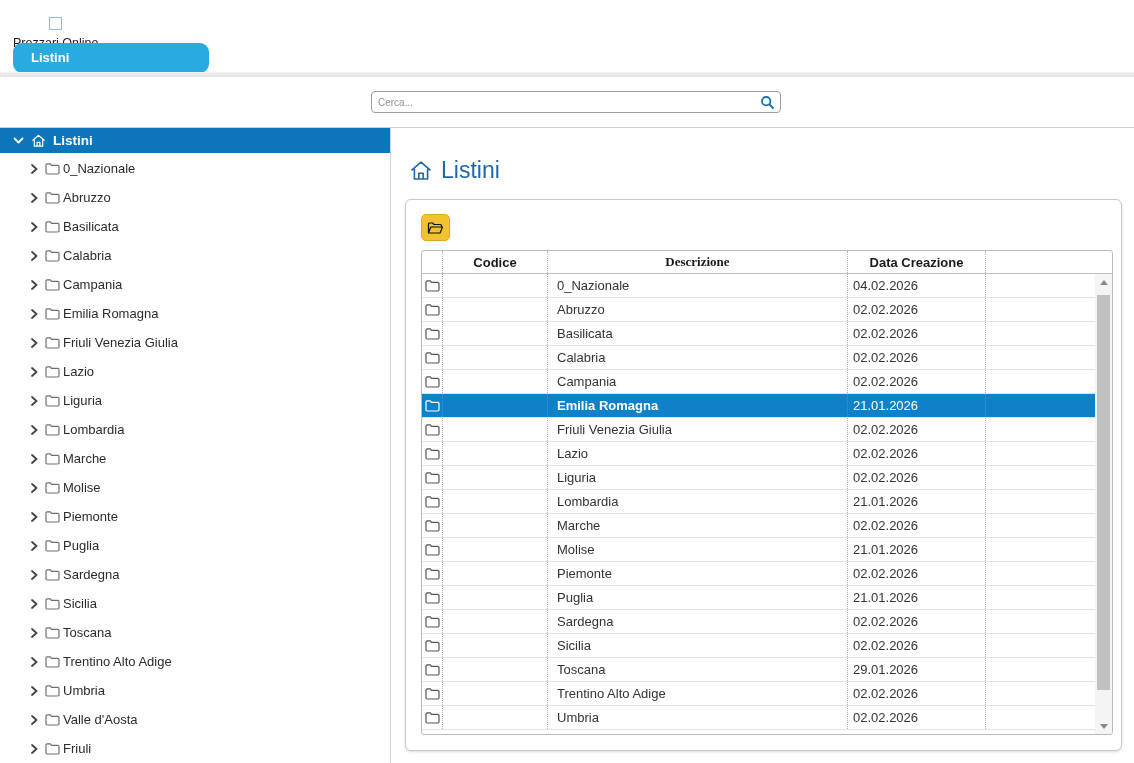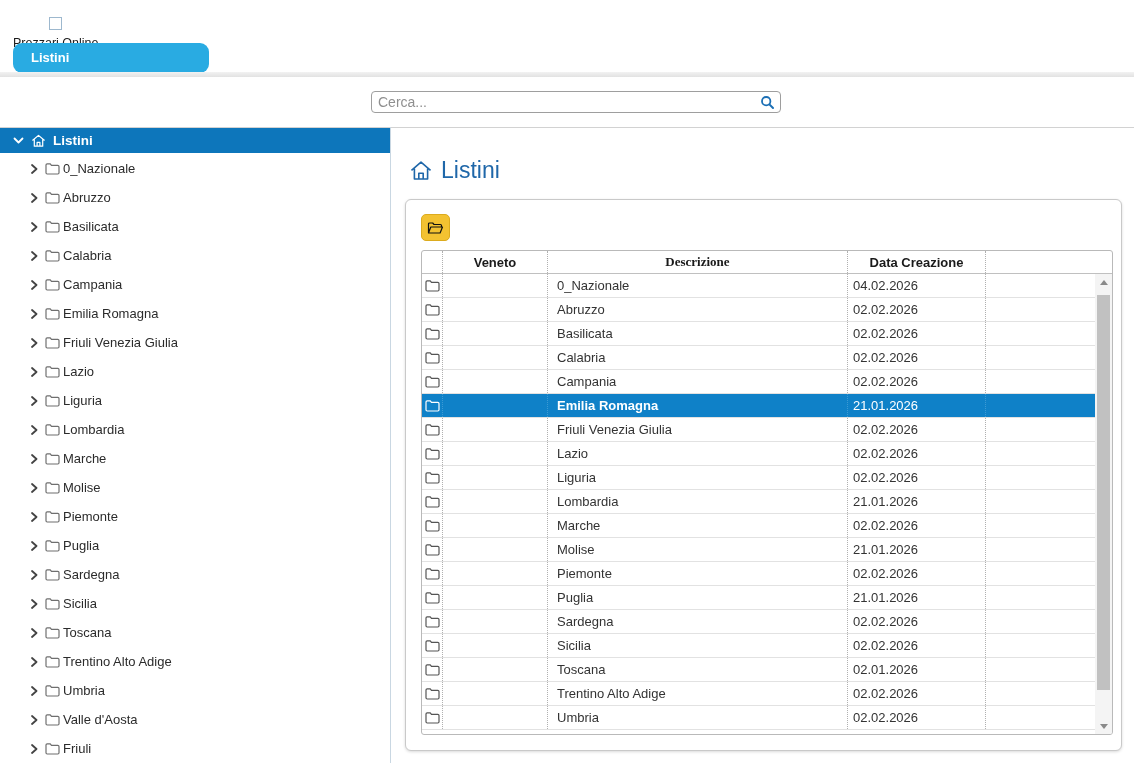--- a/index.html
+++ b/index.html
@@ -23,21 +23,21 @@
     background:linear-gradient(#f2f2f2,#e2e2e2); }
 
   
   .search-wrap {
     position:absolute; left:371px; top:91px; width:410px; height:22px;
     border:1px solid #9e9e9e; border-radius:4px; background:#fff;
     display:flex; align-items:center;
   }
   .search-input {
     flex:1; border:none; outline:none; background:transparent;
-    font-family:"Liberation Sans", sans-serif; font-size:14px; color:#333;
+    font-family:"Liberation Sans", sans-serif; font-size:10px; color:#333;
     padding:0 4px 0 6px; height:25px;
   }
   .search-input::placeholder { color:#8f8f8f; }
   .search-btn { width:26px; height:20px; display:flex; align-items:center; justify-content:center;
     background:transparent; border:none; cursor:pointer; }
 
   .content-topline { position:absolute; left:0; top:127px; width:1134px; height:1px; background:#d2d2d2; }
 
   
   .sidebar-header {
@@ -438,21 +438,21 @@
     <span>
       <svg width="17" height="14" viewBox="0 0 17 14">
           <path d="M1.5 12 V3 c0-.6 .4-1 1-1 h3.2 l1.3 1.5 h6.5 c.6 0 1 .4 1 1 V6 M1.5 12 l2.3-6 h11.7 l-2.4 6 z" fill="none" stroke="#111" stroke-width="1.2" stroke-linejoin="round"></path>
         </svg>
     </span>
   </button>
 
   <div class="grid">
     <div class="grid-head">
       <div class="hcell c-icon"></div>
-      <div class="hcell c-cod">Veneto</div>
+      <div class="hcell c-cod">Codice</div>
       <div class="hcell c-desc">Descrizione</div>
       <div class="hcell c-date">Data Creazione</div>
       <div class="hcell c-rest"></div>
     </div>
     <div class="grid-body">
       <div class="grid-row">
     <div class="cell cell-icon">
       <svg width="15" height="13" viewBox="0 0 15 13">
               <path d="M1 3 c0-.7 .5-1.2 1.2-1.2 h3 l1.3 1.6 h6.3 c.7 0 1.2 .5 1.2 1.2 v6.2 c0 .7-.5 1.2-1.2 1.2 H2.2 c-.7 0-1.2-.5-1.2-1.2 z" fill="none" stroke="currentColor" stroke-width="1.2"></path>
             </svg>
@@ -628,21 +628,21 @@
     <div class="cell cell-rest"></div>
   </div>
         <div class="grid-row">
     <div class="cell cell-icon">
       <svg width="15" height="13" viewBox="0 0 15 13">
               <path d="M1 3 c0-.7 .5-1.2 1.2-1.2 h3 l1.3 1.6 h6.3 c.7 0 1.2 .5 1.2 1.2 v6.2 c0 .7-.5 1.2-1.2 1.2 H2.2 c-.7 0-1.2-.5-1.2-1.2 z" fill="none" stroke="currentColor" stroke-width="1.2"></path>
             </svg>
     </div>
     <div class="cell cell-cod"></div>
     <div class="cell cell-desc">Toscana</div>
-    <div class="cell cell-date">02.01.2026</div>
+    <div class="cell cell-date">29.01.2026</div>
     <div class="cell cell-rest"></div>
   </div>
         <div class="grid-row">
     <div class="cell cell-icon">
       <svg width="15" height="13" viewBox="0 0 15 13">
               <path d="M1 3 c0-.7 .5-1.2 1.2-1.2 h3 l1.3 1.6 h6.3 c.7 0 1.2 .5 1.2 1.2 v6.2 c0 .7-.5 1.2-1.2 1.2 H2.2 c-.7 0-1.2-.5-1.2-1.2 z" fill="none" stroke="currentColor" stroke-width="1.2"></path>
             </svg>
     </div>
     <div class="cell cell-cod"></div>
     <div class="cell cell-desc">Trentino Alto Adige</div>

